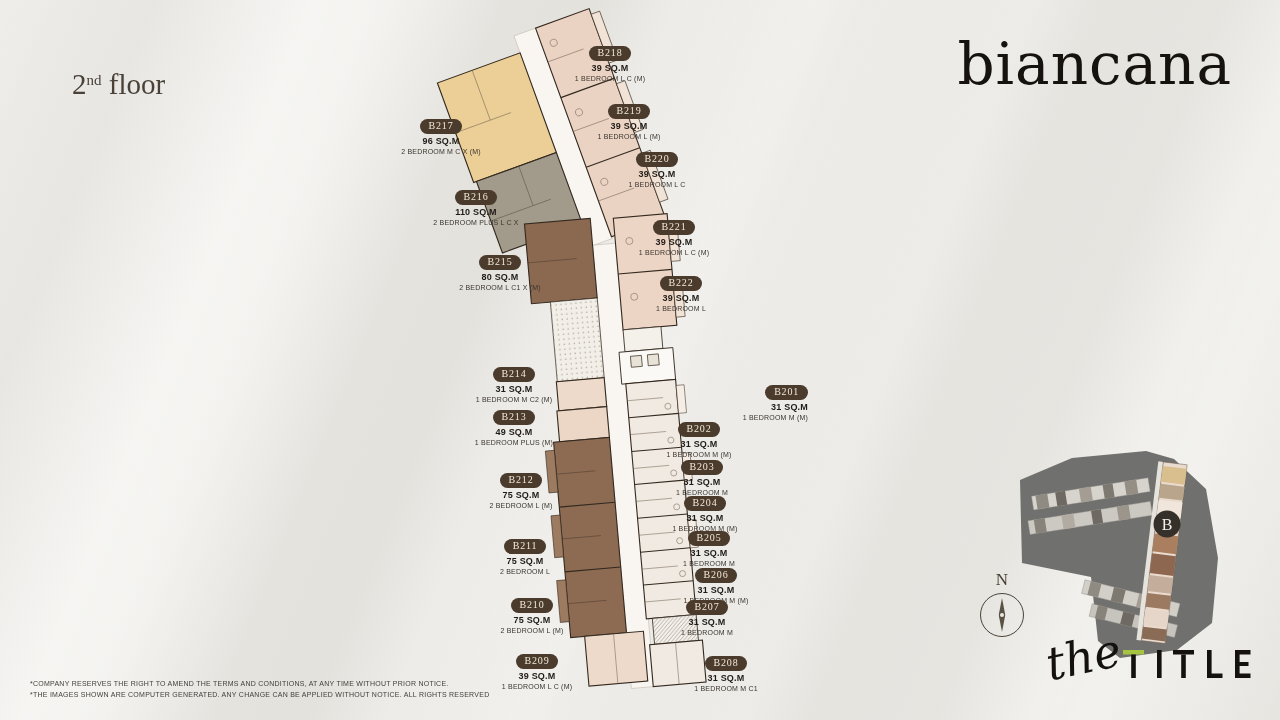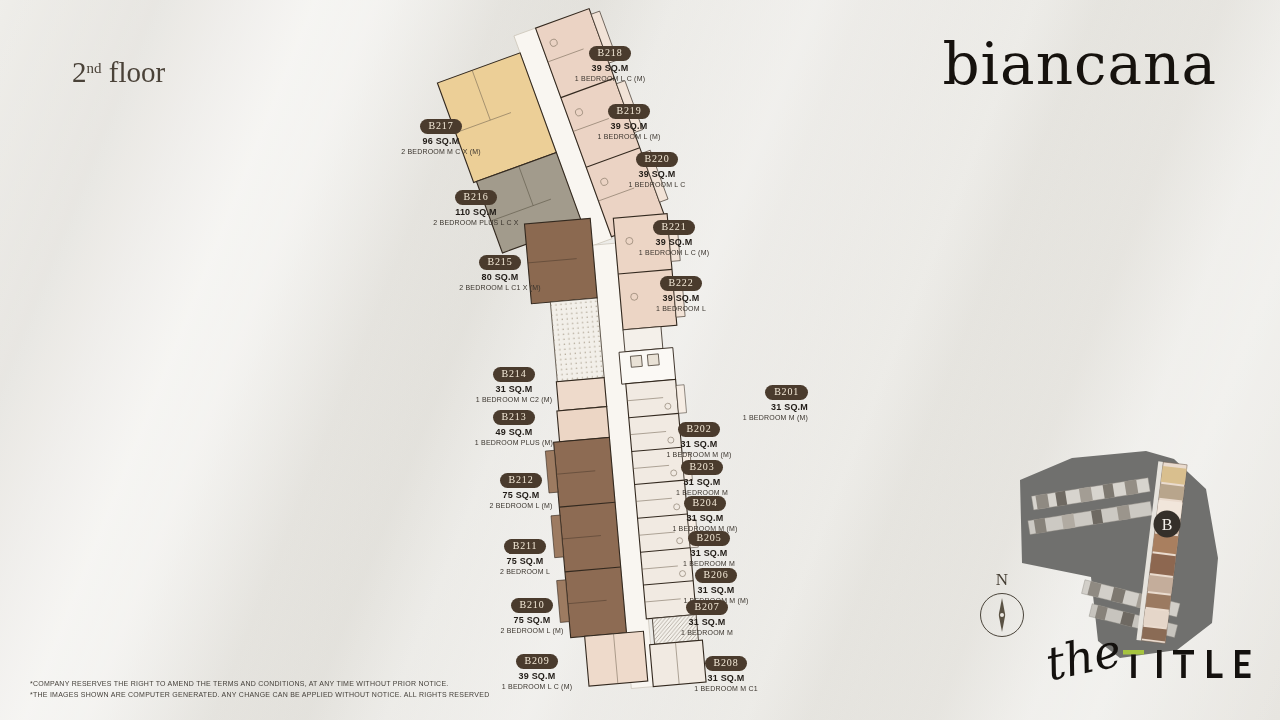--- a/index.html
+++ b/index.html
@@ -12,25 +12,25 @@
       #edece8 88%, #e7e5e0 100%);
   }
   .streak{position:absolute;inset:0;pointer-events:none;
     background:linear-gradient(112deg, rgba(255,255,255,0) 0%, rgba(255,255,255,.45) 24%,
       rgba(190,187,180,.12) 38%, rgba(255,255,255,.4) 52%, rgba(190,187,180,.14) 70%,
       rgba(255,255,255,.35) 84%, rgba(255,255,255,0) 100%);}
 
   
   .header{position:absolute;left:72px;top:56px;color:#2e2923;}
   .header .bld{font-family:"Liberation Serif",serif;font-size:38px;letter-spacing:2px;}
-  .header .flr{font-family:"Liberation Serif",serif;font-size:29px;color:#4a4238;margin-top:0;}
+  .header .flr{font-family:"Liberation Serif",serif;font-size:29px;color:#4a4238;margin-top:12px;}
   .header sup{font-size:15px;vertical-align:9px;letter-spacing:0;}
 
   
-  .brand{position:absolute;right:63px;top:30px;font-family:"DejaVu Serif",serif;
+  .brand{position:absolute;right:48px;top:30px;font-family:"DejaVu Serif",serif;
     font-size:58px;color:#16120e;letter-spacing:1px;text-align:right;}
 
   
   .unit-label{position:absolute;transform:translateX(-50%);text-align:center;width:150px;line-height:1;}
   .unit-label .badge{display:inline-block;background:#4a3b2d;color:#f3e9d7;
     font-family:"Liberation Serif",serif;font-size:10px;padding:2px 9px 3px;border-radius:9px;letter-spacing:.8px;margin-top:8px;}
   .unit-label .area{font-size:9px;font-weight:bold;color:#201b16;margin-top:3px;letter-spacing:.2px;}
   .unit-label .type{font-size:7px;color:#3a342d;margin-top:2px;letter-spacing:.2px;}
 
   

